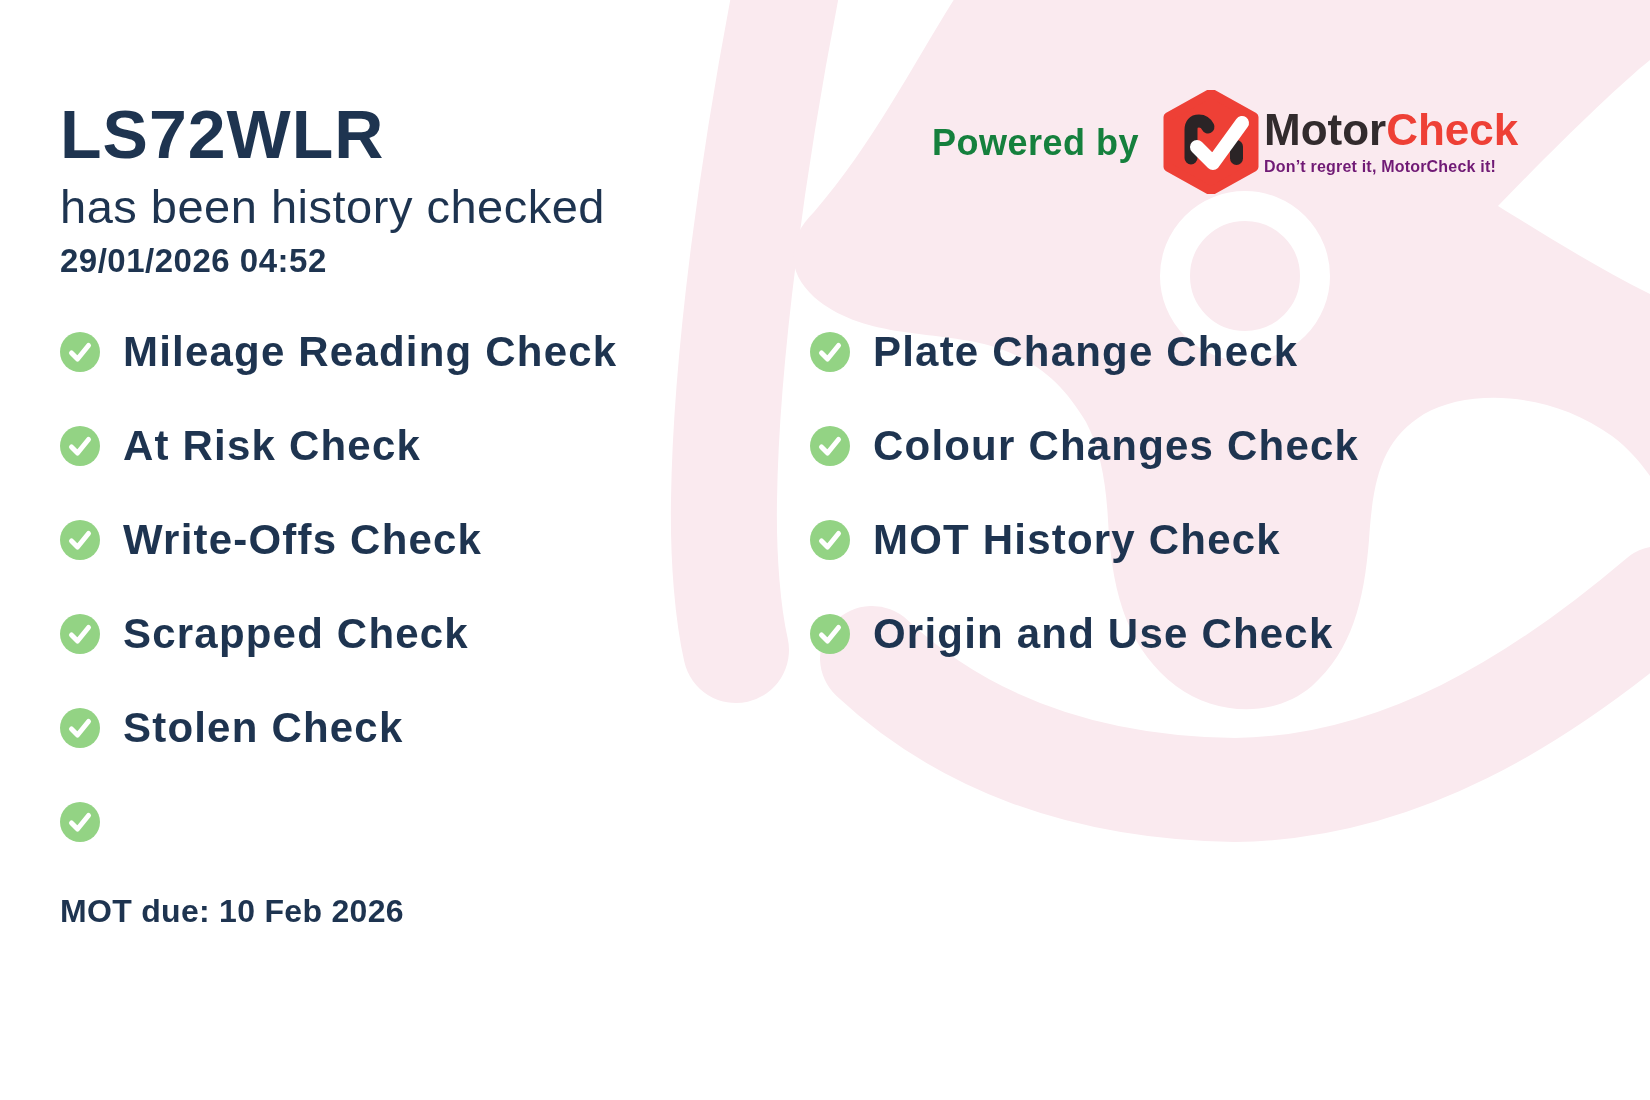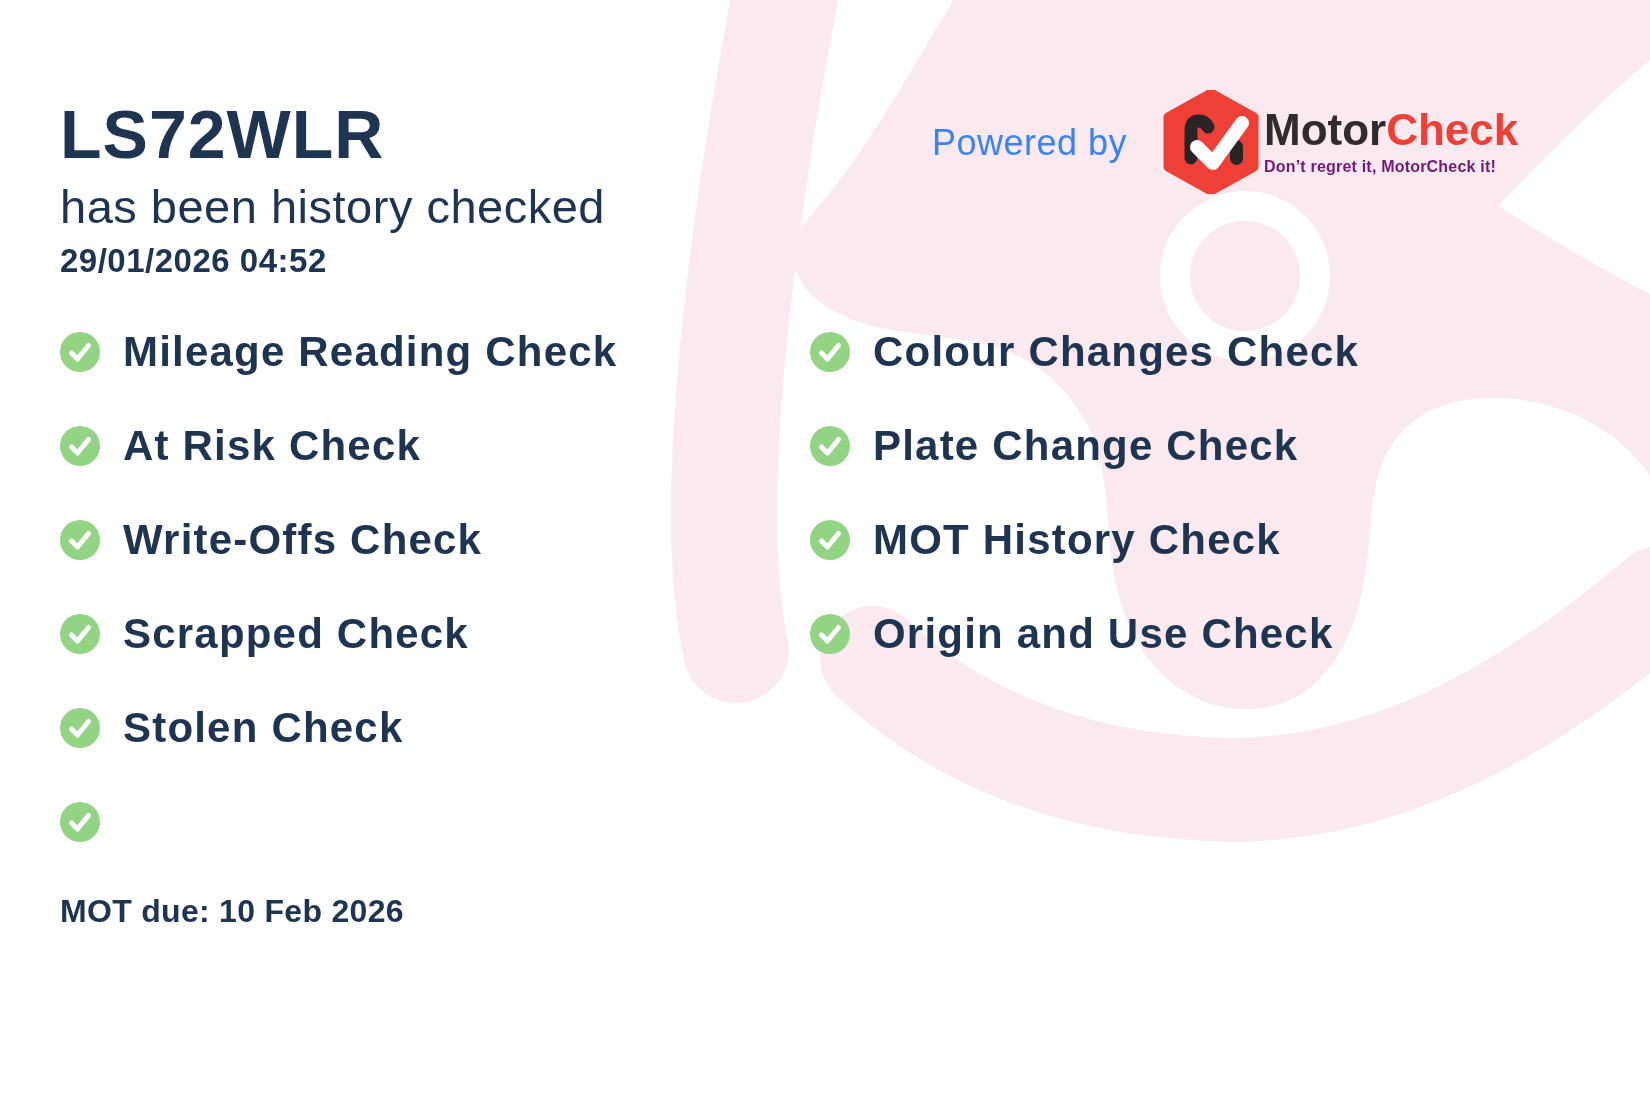--- a/index.html
+++ b/index.html
@@ -21,21 +21,21 @@
   .subtitle{
     position:absolute;left:60px;top:181px;
     font-size:47px;font-weight:400;color:#1e3450;letter-spacing:.5px;line-height:1.1;
   }
   .timestamp{
     position:absolute;left:60px;top:242px;
     font-size:33px;font-weight:700;color:#1e3450;letter-spacing:.5px;line-height:1.15;
   }
   .powered-label{
     position:absolute;left:932px;top:122px;
-    font-size:36px;font-weight:400;color:#3b82f6;letter-spacing:.5px;
+    font-size:36px;font-weight:700;color:#15803d;letter-spacing:.5px;
   }
   .hex-logo{position:absolute;left:1163px;top:90px;}
   .brand-block{position:absolute;left:1264px;top:108px;width:260px;}
   .brand-name{font-size:44px;font-weight:700;line-height:1;letter-spacing:0px;white-space:nowrap;}
   .brand-motor{color:#322b2d;text-align:right;}
   .brand-check{color:#ee4036;}
   .brand-tagline{
     margin-top:6px;font-size:16px;font-weight:700;color:#701a75;
     letter-spacing:.2px;white-space:nowrap;
   }
@@ -159,36 +159,36 @@
       <path d="M 11.5 21 L 17.5 27 L 28.5 13.5" fill="none" stroke="#ffffff" stroke-width="5" stroke-linecap="round" stroke-linejoin="round"></path>
     </svg>
   </div>
 </div>
     <div class="check-col right" id="checks-right">
   <div class="check-row">
     <svg width="40" height="40" viewBox="0 0 40 40" aria-hidden="true">
       <circle cx="20" cy="20" r="20" fill="#93d384"></circle>
       <path d="M 11.5 21 L 17.5 27 L 28.5 13.5" fill="none" stroke="#ffffff" stroke-width="5" stroke-linecap="round" stroke-linejoin="round"></path>
     </svg>
+    <span class="check-label">Plate Change Check</span>
+  </div>
+
+  <div class="check-row">
+    <svg width="40" height="40" viewBox="0 0 40 40" aria-hidden="true">
+      <circle cx="20" cy="20" r="20" fill="#93d384"></circle>
+      <path d="M 11.5 21 L 17.5 27 L 28.5 13.5" fill="none" stroke="#ffffff" stroke-width="5" stroke-linecap="round" stroke-linejoin="round"></path>
+    </svg>
     <span class="check-label">Colour Changes Check</span>
   </div>
 
   <div class="check-row">
     <svg width="40" height="40" viewBox="0 0 40 40" aria-hidden="true">
       <circle cx="20" cy="20" r="20" fill="#93d384"></circle>
       <path d="M 11.5 21 L 17.5 27 L 28.5 13.5" fill="none" stroke="#ffffff" stroke-width="5" stroke-linecap="round" stroke-linejoin="round"></path>
     </svg>
-    <span class="check-label">Plate Change Check</span>
-  </div>
-
-  <div class="check-row">
-    <svg width="40" height="40" viewBox="0 0 40 40" aria-hidden="true">
-      <circle cx="20" cy="20" r="20" fill="#93d384"></circle>
-      <path d="M 11.5 21 L 17.5 27 L 28.5 13.5" fill="none" stroke="#ffffff" stroke-width="5" stroke-linecap="round" stroke-linejoin="round"></path>
-    </svg>
     <span class="check-label">MOT History Check</span>
   </div>
 
   <div class="check-row">
     <svg width="40" height="40" viewBox="0 0 40 40" aria-hidden="true">
       <circle cx="20" cy="20" r="20" fill="#93d384"></circle>
       <path d="M 11.5 21 L 17.5 27 L 28.5 13.5" fill="none" stroke="#ffffff" stroke-width="5" stroke-linecap="round" stroke-linejoin="round"></path>
     </svg>
     <span class="check-label">Origin and Use Check</span>
   </div>

